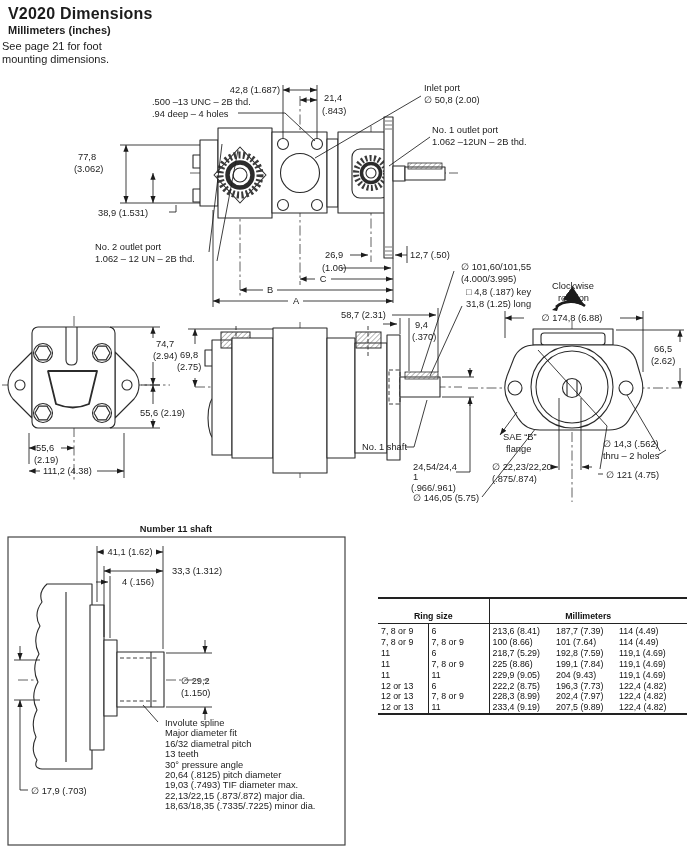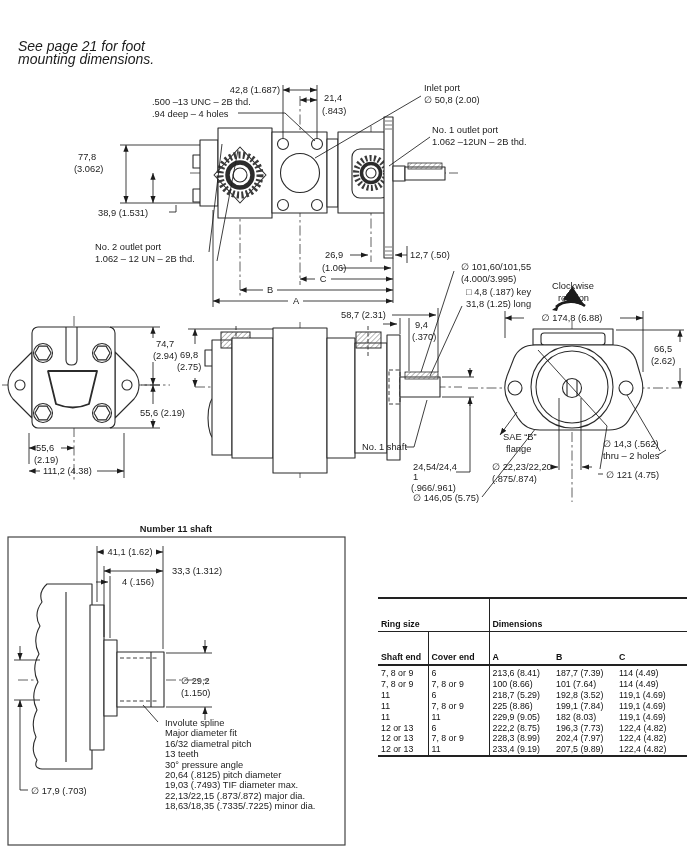--- a/index.html
+++ b/index.html
@@ -1,44 +1,48 @@
 <!DOCTYPE html>
 <html><head>
 <meta charset="utf-8">
 <style>
   html,body{margin:0;padding:0;background:#fff;}
   .page{position:relative;width:688px;height:846px;background:#ffffff;overflow:hidden;
         font-family:"Liberation Sans",sans-serif;color:#1c1c1c;}
   .hdr{position:absolute;left:8px;top:5px;}
   .title{font-size:16px;font-weight:bold;letter-spacing:.2px;}
   .subtitle{font-size:11px;font-weight:bold;margin-top:1px;}
-  .note{position:absolute;left:18px;top:40px;font-size:14px;line-height:13px;font-style:italic;}
+  .note{position:absolute;left:2px;top:40px;font-size:11px;line-height:13px;}
   svg{position:absolute;left:0;top:0;}
   svg text{font-family:"Liberation Sans",sans-serif;font-size:9.3px;fill:#1c1c1c;}
   text.bold{font-weight:bold;}
   .ln{stroke:#2b2b2b;stroke-width:1.1;fill:none;stroke-linejoin:round;}
   .lnf{stroke:#2b2b2b;stroke-width:1.1;fill:#ffffff;stroke-linejoin:round;}
   .thin{stroke:#1c1c1c;stroke-width:0.85;fill:none;}
   .cl{stroke:#3a3a3a;stroke-width:0.8;fill:none;stroke-dasharray:10 3 2.5 3;}
   .dsh{stroke:#2b2b2b;stroke-width:0.9;fill:none;stroke-dasharray:4 2.5;}
   .t-wrap{position:absolute;left:378px;top:597px;width:309px;}
   table{width:100%;border-collapse:collapse;font-family:"Liberation Sans",sans-serif;
         font-size:8.8px;color:#111;border-top:2px solid #222;border-bottom:2px solid #222;}
-  th{font-weight:bold;text-align:left;padding:20px 3px 2px 3px;}
+  th{font-weight:bold;text-align:center;padding:12px 3px 2px 3px;}
   thead tr.gr th{border-bottom:1px solid #222;}
   thead tr.ch th{border-bottom:2px solid #222;}
   td{padding:0 3px;line-height:10.9px;white-space:nowrap;}
   .br{border-right:1px solid #222;}
   tbody tr:first-child td{padding-top:2px;}
 </style>
 </head>
 <body>
 
 <div class="page">
 
+  <div class="hdr">
+    <div class="title">V2020 Dimensions</div>
+    <div class="subtitle">Millimeters (inches)</div>
+  </div>
   <div class="note">
     <div>See page 21 for foot</div>
     <div>mounting dimensions.</div>
   </div>
 
   <svg width="688" height="846" viewBox="0 0 688 846">
     <defs>
       <marker id="mE" markerWidth="9" markerHeight="7" refX="8.4" refY="3.5" orient="auto">
         <path d="M0,0.4 L8.4,3.5 L0,6.6 Z" fill="#1c1c1c"></path>
         </marker>
@@ -348,28 +352,21 @@
       <colgroup>
           <col style="width:50px">
           <col style="width:61px">
           <col style="width:64px">
           <col style="width:63px">
           <col style="width:71px">
         </colgroup>
       <thead>
         <tr class="gr">
           <th colspan="2" class="br">Ring size</th>
-          <th colspan="3">Dimensions</th>
-        </tr>
-        <tr class="ch">
-          <th class="br">Shaft end</th>
-          <th class="br">Cover end</th>
-          <th>A</th>
-          <th>B</th>
-          <th>C</th>
+          <th colspan="3">Millimeters</th>
         </tr>
       </thead>
       <tbody>
         <tr>
             <td class="br">7, 8 or 9</td>
             <td class="br">6</td>
             <td>213,6 (8.41)</td>
             <td>187,7 (7.39)</td>
             <td>114 (4.49)</td>
           </tr>
@@ -377,35 +374,35 @@
             <td class="br">7, 8 or 9</td>
             <td class="br">7, 8 or 9</td>
             <td>100 (8.66)</td>
             <td>101 (7.64)</td>
             <td>114 (4.49)</td>
           </tr>
         <tr>
             <td class="br">11</td>
             <td class="br">6</td>
             <td>218,7 (5.29)</td>
-            <td>192,8 (3.52)</td>
+            <td>192,8 (7.59)</td>
             <td>119,1 (4.69)</td>
           </tr>
         <tr>
             <td class="br">11</td>
             <td class="br">7, 8 or 9</td>
             <td>225 (8.86)</td>
             <td>199,1 (7.84)</td>
             <td>119,1 (4.69)</td>
           </tr>
         <tr>
             <td class="br">11</td>
             <td class="br">11</td>
             <td>229,9 (9.05)</td>
-            <td>182 (8.03)</td>
+            <td>204 (9.43)</td>
             <td>119,1 (4.69)</td>
           </tr>
         <tr>
             <td class="br">12 or 13</td>
             <td class="br">6</td>
             <td>222,2 (8.75)</td>
             <td>196,3 (7.73)</td>
             <td>122,4 (4.82)</td>
           </tr>
         <tr>

